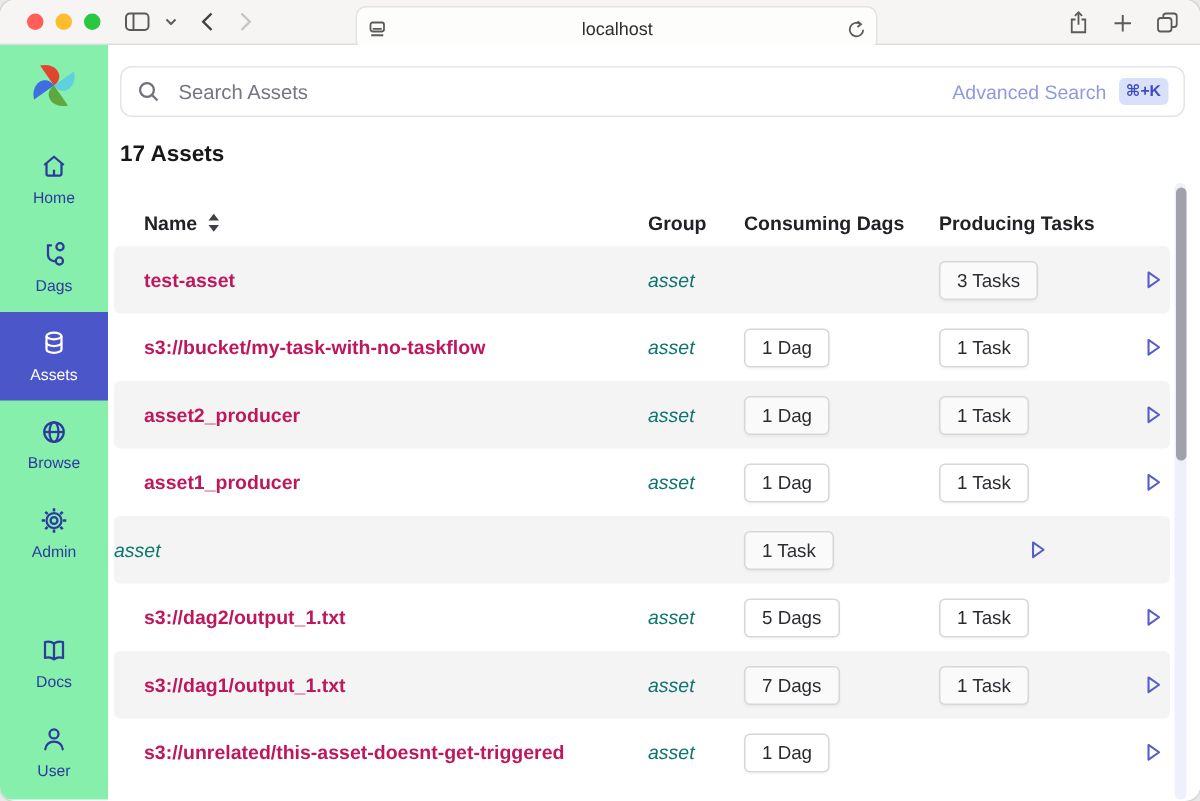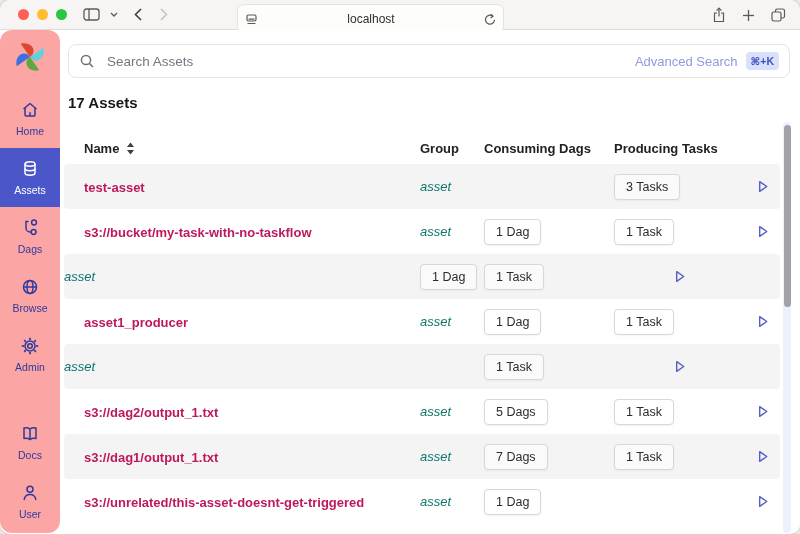--- a/index.html
+++ b/index.html
@@ -10,29 +10,29 @@
   
   .toolbar{ height:30px; background:#f6f5f3; border-bottom:1px solid #dedddb;
             display:flex; align-items:center; position:relative; padding:0 10px; }
   .lights{ display:flex; gap:8px; margin-left:8px; }
   .light{ width:11px; height:11px; border-radius:50%; }
   .light.red{ background:#ff5f57; } .light.yellow{ background:#febc2e; } .light.green{ background:#28c840; }
   .tbicon{ color:#5a5a58; display:flex; align-items:center; justify-content:center; }
   .tbicon svg{ display:block; }
   .tb-left{ display:flex; align-items:center; gap:10px; margin-left:16px; }
   .fwd{ color:#c5c4c2; }
-  .urlbar{ position:absolute; left:237px; top:4px; width:267px; height:22px; background:#fdfdfc;
+  .urlbar{ position:absolute; left:237px; top:4px; width:348px; height:22px; background:#fdfdfc;
            border:1px solid #e4e3e1; border-radius:7px; display:flex; align-items:center;
            padding:14px 7px; color:#8d8d8b; }
   .urlbar .url-text{ flex:1; text-align:center; color:#2e2e2c; font-size:12px; }
   .tb-right{ position:absolute; right:14px; top:0; height:30px; display:flex; align-items:center; gap:16px; color:#5f5f5e; }
 
   
   .app{ display:flex; height:503px; }
-  .sidebar{ width:60px; background:#fca5a5; color:#2e3a9e; display:flex; flex-direction:column; align-items:center; flex-shrink:0;border-radius:12px; }
+  .sidebar{ width:72px; background:#86efac; color:#2e3a9e; display:flex; flex-direction:column; align-items:center; flex-shrink:0; }
   .logo{ margin:9px 0 10px; }
   .nav-item{ width:100%; display:flex; flex-direction:column; align-items:center; gap:5px;
              padding:11px 0; font-size:10.5px; cursor:pointer; }
   .nav-item svg{ display:block; }
   .nav-item.active{ background:#4b57c8; color:#ffffff; }
   .nav-bottom{ margin-top:auto; width:100%; padding-bottom:2px; }
 
   .main{ flex:1; background:#fff; position:relative; padding-top:14px; overflow:hidden; }
   .search-row{ margin:0 10px 0 8px; height:34px; border:1px solid #e4e4e7; border-radius:8px;
                display:flex; align-items:center; padding:0 10px; }
@@ -157,40 +157,40 @@
         <span>
           <svg width="20" height="20" viewBox="0 0 20 20" fill="none" stroke="currentColor" stroke-width="1.5" stroke-linejoin="round">
             <path d="M3.5 9 L10 3.5 L16.5 9"></path>
             <path d="M5 8 V14.8 A1.2 1.2 0 0 0 6.2 16 H13.8 A1.2 1.2 0 0 0 15 14.8 V8"></path>
             <path d="M10 16 V12.2"></path>
           </svg>
         </span>
         <span>Home</span>
       </div>
 
+      <div class="nav-item">
+        <span>
+          <svg width="20" height="20" viewBox="0 0 20 20" fill="none" stroke="currentColor" stroke-width="1.5" stroke-linecap="round">
+            <path d="M8 3.5 H6 V10 A4 4 0 0 0 10 14 H10.8"></path>
+            <circle cx="14" cy="4.5" r="2.4"></circle>
+            <circle cx="13.6" cy="14" r="2.4"></circle>
+          </svg>
+        </span>
+        <span>Dags</span>
+      </div>
+
       <div class="nav-item active">
         <span>
           <svg width="20" height="20" viewBox="0 0 20 20" fill="none" stroke="currentColor" stroke-width="1.5">
             <ellipse cx="10" cy="5" rx="5" ry="2.2"></ellipse>
             <path d="M5 5 V14 C5 15.2 7.2 16.2 10 16.2 C12.8 16.2 15 15.2 15 14 V5"></path>
             <path d="M5 9.5 C5 10.7 7.2 11.7 10 11.7 C12.8 11.7 15 10.7 15 9.5"></path>
           </svg>
         </span>
         <span>Assets</span>
-      </div>
-
-      <div class="nav-item">
-        <span>
-          <svg width="20" height="20" viewBox="0 0 20 20" fill="none" stroke="currentColor" stroke-width="1.5" stroke-linecap="round">
-            <path d="M8 3.5 H6 V10 A4 4 0 0 0 10 14 H10.8"></path>
-            <circle cx="14" cy="4.5" r="2.4"></circle>
-            <circle cx="13.6" cy="14" r="2.4"></circle>
-          </svg>
-        </span>
-        <span>Dags</span>
       </div>
 
       <div class="nav-item">
         <span>
           <svg width="20" height="20" viewBox="0 0 20 20" fill="none" stroke="currentColor" stroke-width="1.5">
             <circle cx="10" cy="10" r="6.5"></circle>
             <ellipse cx="10" cy="10" rx="3" ry="6.5"></ellipse>
             <line x1="3.5" y1="10" x2="16.5" y2="10"></line>
           </svg>
         </span>
@@ -297,20 +297,21 @@
         <span style="display:flex;">
           <svg width="15" height="15" viewBox="0 0 16 16" fill="none" stroke="currentColor" stroke-width="1.5" stroke-linejoin="round">
             <path d="M5 2.8 L12.5 8 L5 13.2 Z"></path>
           </svg>
         </span>
       </button>
     </div>
   </div>
 
   <div class="trow">
+    <div class="name-cell"><a>asset2_producer</a></div>
     <div class="group-cell">asset</div>
     <div><span class="chip">1 Dag</span></div>
     <div><span class="chip">1 Task</span></div>
     <div class="play-cell">
       <button class="play-btn">
         <span style="display:flex;">
           <svg width="15" height="15" viewBox="0 0 16 16" fill="none" stroke="currentColor" stroke-width="1.5" stroke-linejoin="round">
             <path d="M5 2.8 L12.5 8 L5 13.2 Z"></path>
           </svg>
         </span>

